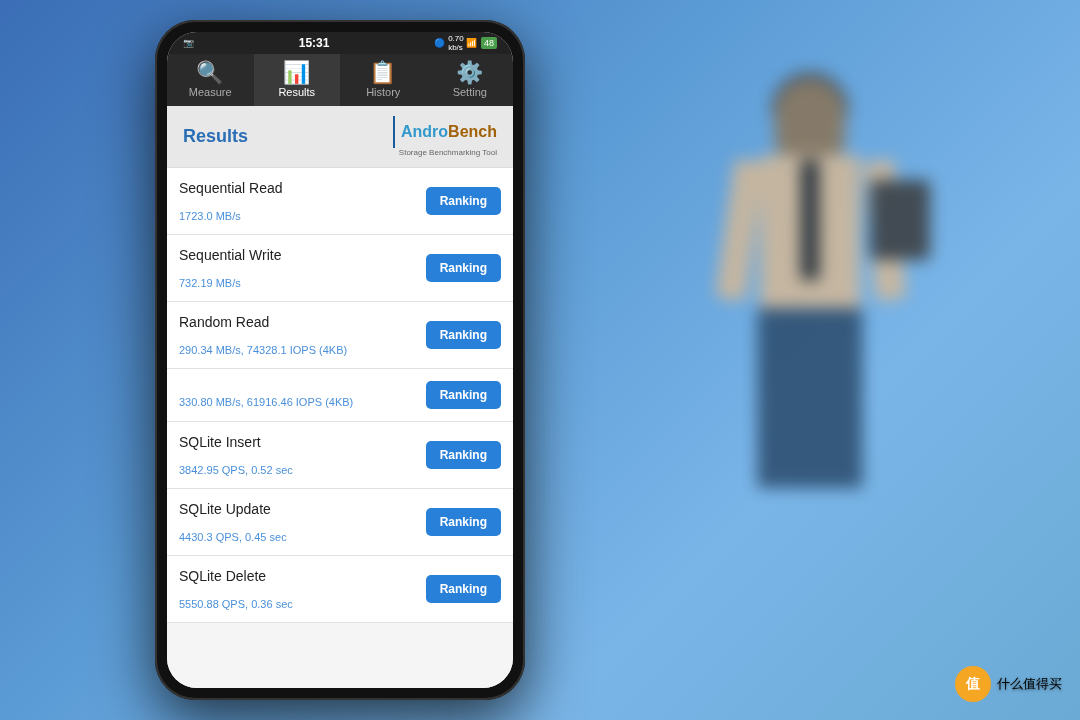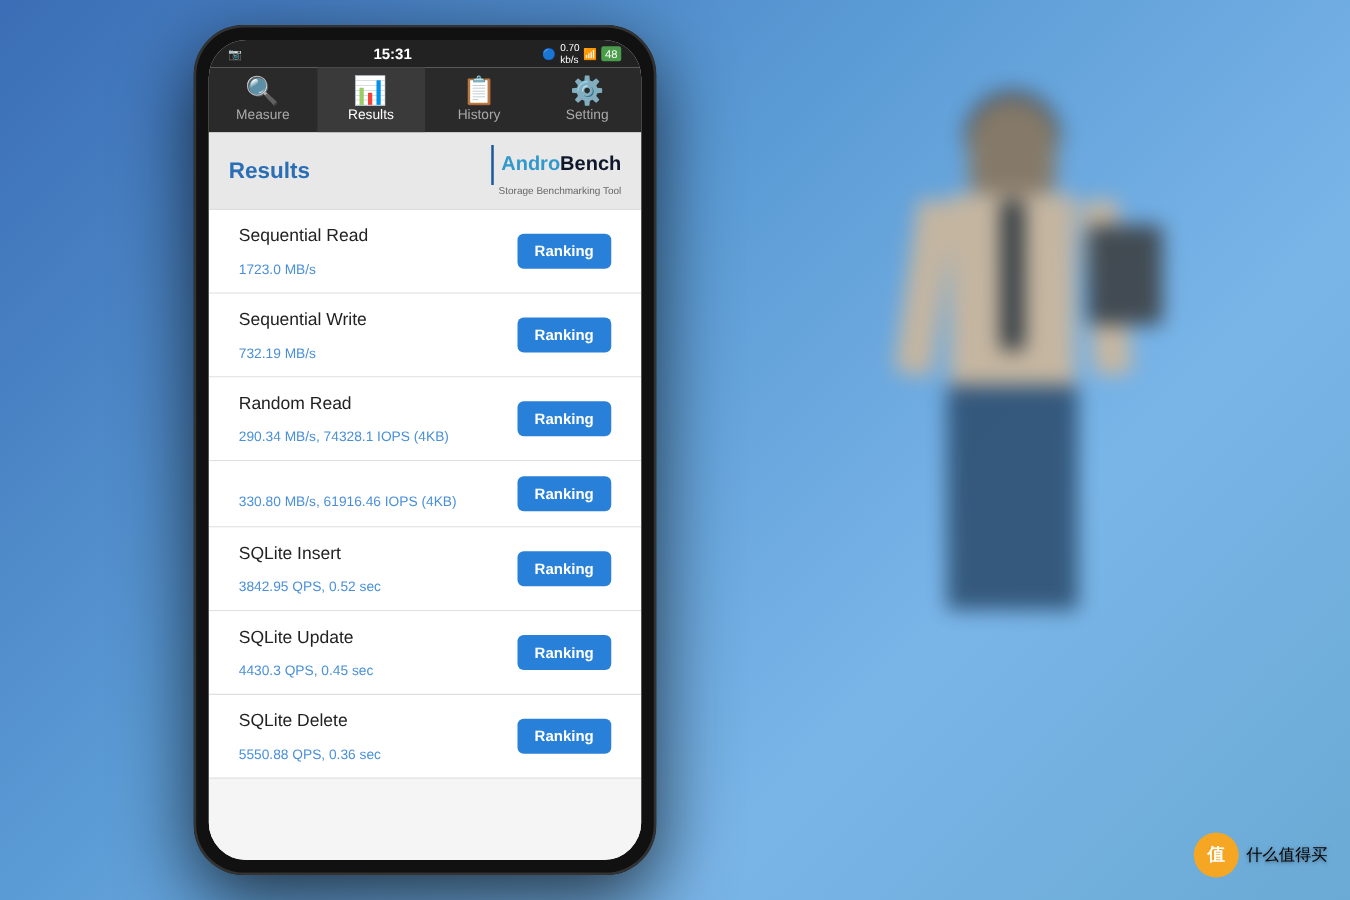--- a/index.html
+++ b/index.html
@@ -260,21 +260,21 @@
 
     .brand-sub {
       font-size: 8px;
       color: #666;
     }
 
     
     .bench-row {
       background: white;
       border-bottom: 1px solid #e0e0e0;
-      padding: 12px 24px;
+      padding: 12px 12px;
       display: flex;
       align-items: center;
     }
 
     .bench-info {
       flex: 1;
     }
 
     .bench-name {
       font-size: 14px;
@@ -394,21 +394,21 @@
       </div>
 
       <div class="content">
 
         <div class="results-header">
           <div class="results-title">Results</div>
           <div class="app-brand">
             <div style="display:flex;align-items:center;">
               <div class="brand-divider"></div>
               <div class="brand-name">
-                <span>Andro</span><span style="color:#0f172a;">Bench</span>
+                <span>Andro</span><span style="color:#a16207;">Bench</span>
               </div>
             </div>
             <div class="brand-sub">Storage Benchmarking Tool</div>
           </div>
         </div>
 
         <div class="bench-row">
           <div class="bench-info">
             <div class="bench-name">Sequential Read</div>
             <div class="bench-value">1723.0 MB/s</div>

